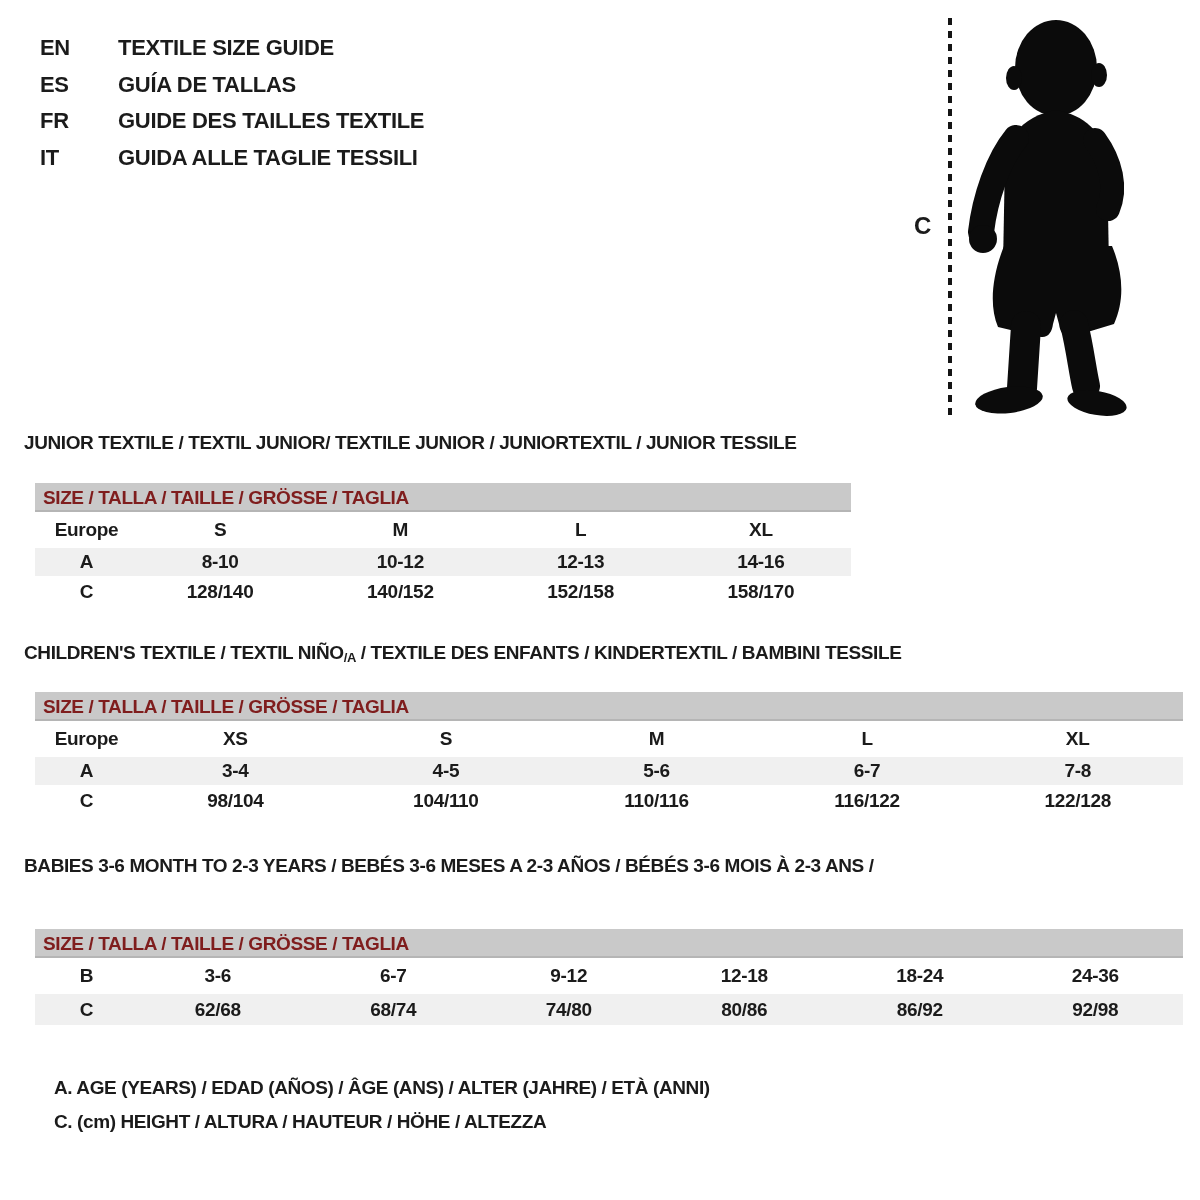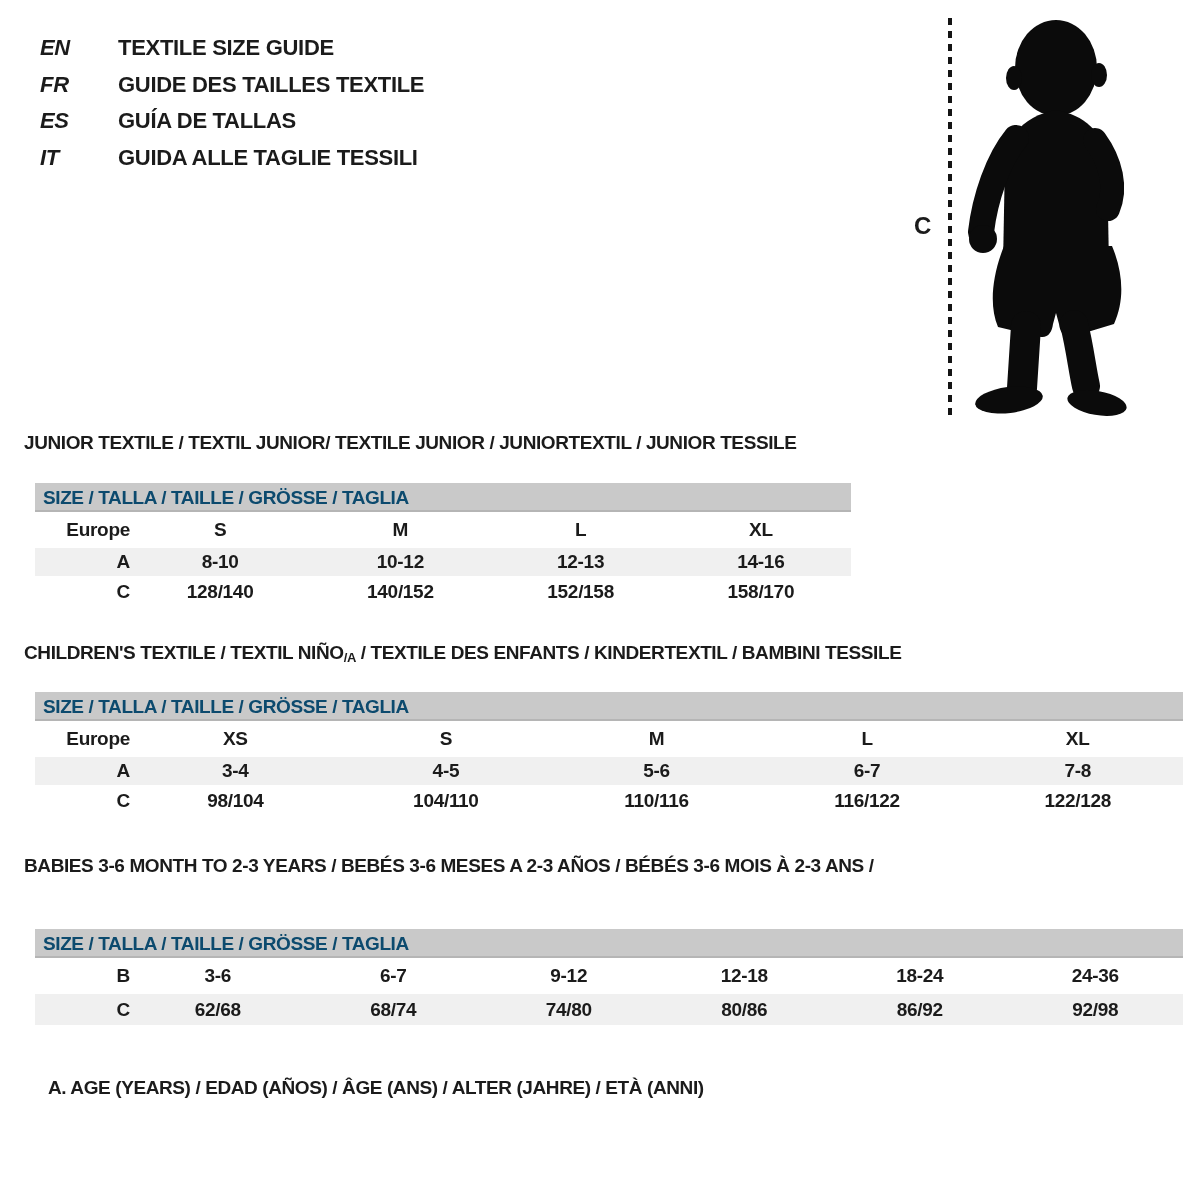--- a/index.html
+++ b/index.html
@@ -9,73 +9,73 @@
   }
   html,body{margin:0;padding:0;}
   body{
     width:1200px;height:1200px;position:relative;background:#ffffff;
     font-family:"Liberation Sans", sans-serif;font-weight:bold;color:var(--ink);
     overflow:hidden;
   }
   
   .languages{position:absolute;top:30px;left:40px;}
   .lang-row{display:flex;font-size:22px;line-height:36.5px;letter-spacing:-0.3px;}
-  .lang-code{width:78px;flex:0 0 78px;font-style:italic;}
+  .lang-code{width:78px;flex:0 0 78px;}
   
   .dash-line{
     position:absolute;left:948px;top:18px;width:4px;height:398px;
     background:repeating-linear-gradient(to bottom,#141414 0 7px,transparent 7px 13px);
   }
   .figure-label{position:absolute;left:914px;top:212px;font-size:24px;}
   .toddler{position:absolute;left:968px;top:18px;}
   
   .sec-title{position:absolute;left:24px;font-size:19px;letter-spacing:-0.4px;white-space:nowrap;}
   #junior-title{top:432px;}
   #children-title{top:642px;}
   #babies-title{top:850px;line-height:32px;}
   .sub-small{font-size:13px;vertical-align:-3px;letter-spacing:-0.4px;}
   
   .size-table{position:absolute;left:35px;}
   #junior-table{top:483px;width:816px;}
   #children-table{top:692px;width:1148px;}
   #babies-table{top:929px;width:1148px;}
   .band{
     background:var(--band-bg);height:29px;line-height:29px;padding-left:8px;
-    font-size:19px;letter-spacing:-0.4px;color:#0c4a6e;
+    font-size:19px;letter-spacing:-0.4px;color:#7f1d1d;
     border-bottom:2px solid #b5b5b5;box-sizing:border-box;
   }
   .t-row{display:grid;align-items:center;font-size:19px;letter-spacing:-0.3px;}
   .cols4{grid-template-columns:95px repeat(4,1fr);}
   .cols5{grid-template-columns:95px repeat(5,1fr);}
   .cols6{grid-template-columns:95px repeat(6,1fr);}
-  .t-row .lbl{padding-left:8px;text-align:right;}
+  .t-row .lbl{padding-left:8px;text-align:center;}
   .t-row .val{text-align:center;}
   .row-h36{height:36px;}
   .row-h28{height:28px;}
   .row-h30{height:31px;}
   .shaded{background:var(--row-shaded-bg);}
   
-  .notes{position:absolute;left:48px;top:1071px;}
+  .notes{position:absolute;left:54px;top:1071px;}
   .note-line{font-size:19px;line-height:34px;letter-spacing:-0.4px;white-space:nowrap;}
 </style>
 </head>
 <body>
 
 <div class="languages">
   <div class="lang-row">
     <span class="lang-code">EN</span>
     <span class="lang-label">TEXTILE SIZE GUIDE</span>
   </div>
   <div class="lang-row">
+    <span class="lang-code">ES</span>
+    <span class="lang-label">GUÍA DE TALLAS</span>
+  </div>
+  <div class="lang-row">
     <span class="lang-code">FR</span>
     <span class="lang-label">GUIDE DES TAILLES TEXTILE</span>
-  </div>
-  <div class="lang-row">
-    <span class="lang-code">ES</span>
-    <span class="lang-label">GUÍA DE TALLAS</span>
   </div>
   <div class="lang-row">
     <span class="lang-code">IT</span>
     <span class="lang-label">GUIDA ALLE TAGLIE TESSILI</span>
   </div>
 </div>
 
 <div class="dash-line"></div>
 <div class="figure-label">C</div>
 <svg class="toddler" width="168" height="398" viewBox="0 0 168 398" xmlns="http://www.w3.org/2000/svg">
@@ -179,13 +179,14 @@
     <span class="val">68/74</span>
     <span class="val">74/80</span>
     <span class="val">80/86</span>
     <span class="val">86/92</span>
     <span class="val">92/98</span>
   </div>
 </div>
 
 <div class="notes">
   <div class="note-line">A. AGE (YEARS) / EDAD (AÑOS) / ÂGE (ANS) / ALTER (JAHRE) / ETÀ (ANNI)</div>
+  <div class="note-line">C. (cm) HEIGHT / ALTURA / HAUTEUR / HÖHE / ALTEZZA</div>
 </div>
 
 </body></html>

